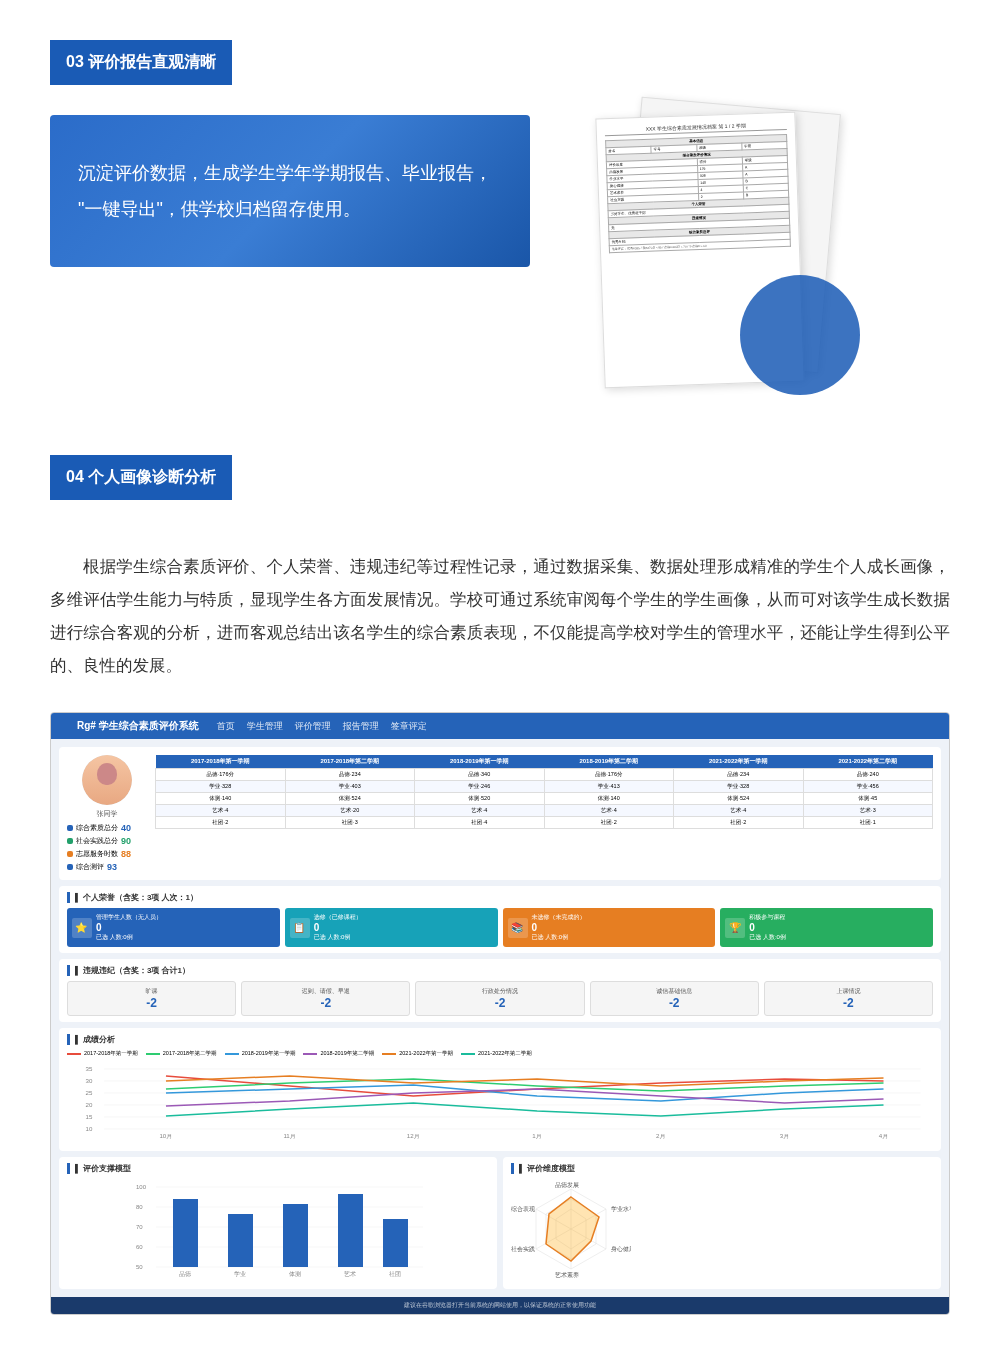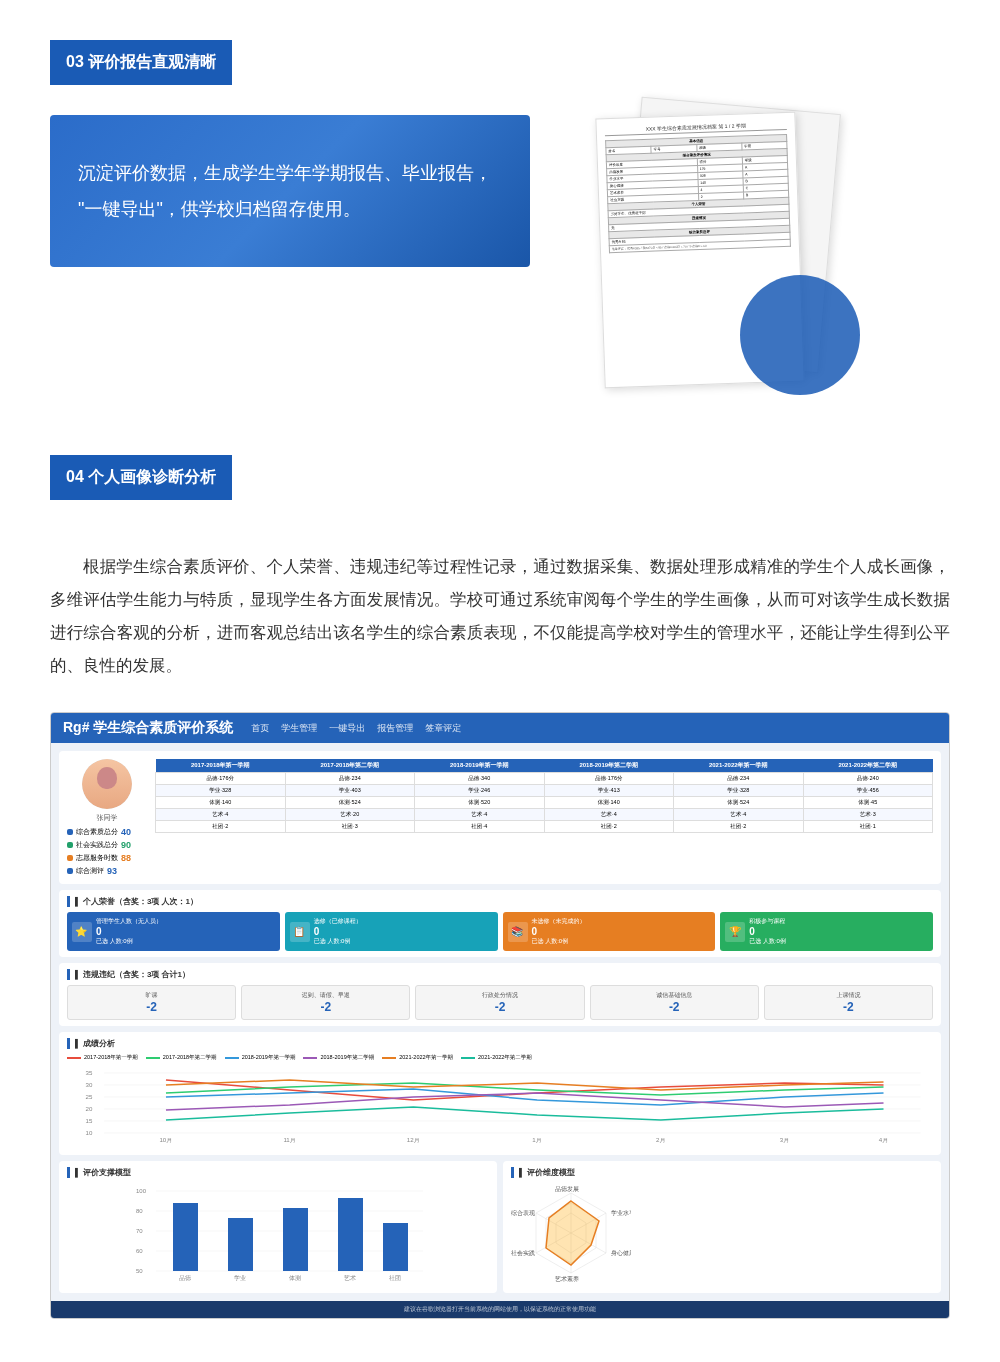--- a/index.html
+++ b/index.html
@@ -142,22 +142,23 @@
     .dashboard-header {
       background: #2563b8;
       padding: 6px 12px;
       display: flex;
       align-items: center;
       gap: 8px;
     }
 
     .dashboard-logo {
       color: white;
-      font-size: 14px;
+      font-size: 10px;
       font-weight: bold;
+      margin-left: 14px;
     }
 
     .dashboard-nav {
       display: flex;
       gap: 12px;
       margin-left: 10px;
     }
 
     .dashboard-nav span {
       color: rgba(255,255,255,0.85);
@@ -563,21 +564,21 @@
     <div class="section-04-body">根据学生综合素质评价、个人荣誉、违规违纪等过程性记录，通过数据采集、数据处理形成精准的学生个人成长画像，多维评估学生能力与特质，显现学生各方面发展情况。学校可通过系统审阅每个学生的学生画像，从而可对该学生成长数据进行综合客观的分析，进而客观总结出该名学生的综合素质表现，不仅能提高学校对学生的管理水平，还能让学生得到公平的、良性的发展。</div>
 
     
     <div class="dashboard-container">
 
       <div class="dashboard-header">
         <div class="dashboard-logo">Rg# 学生综合素质评价系统</div>
         <div class="dashboard-nav">
           <span>首页</span>
           <span>学生管理</span>
-          <span>一键导出</span>
+          <span>评价管理</span>
           <span>报告管理</span>
           <span>签章评定</span>
         </div>
       </div>
 
       <div class="dashboard-body">
 
         <div class="profile-section">
           <div class="profile-left">
             <div class="avatar-box">

